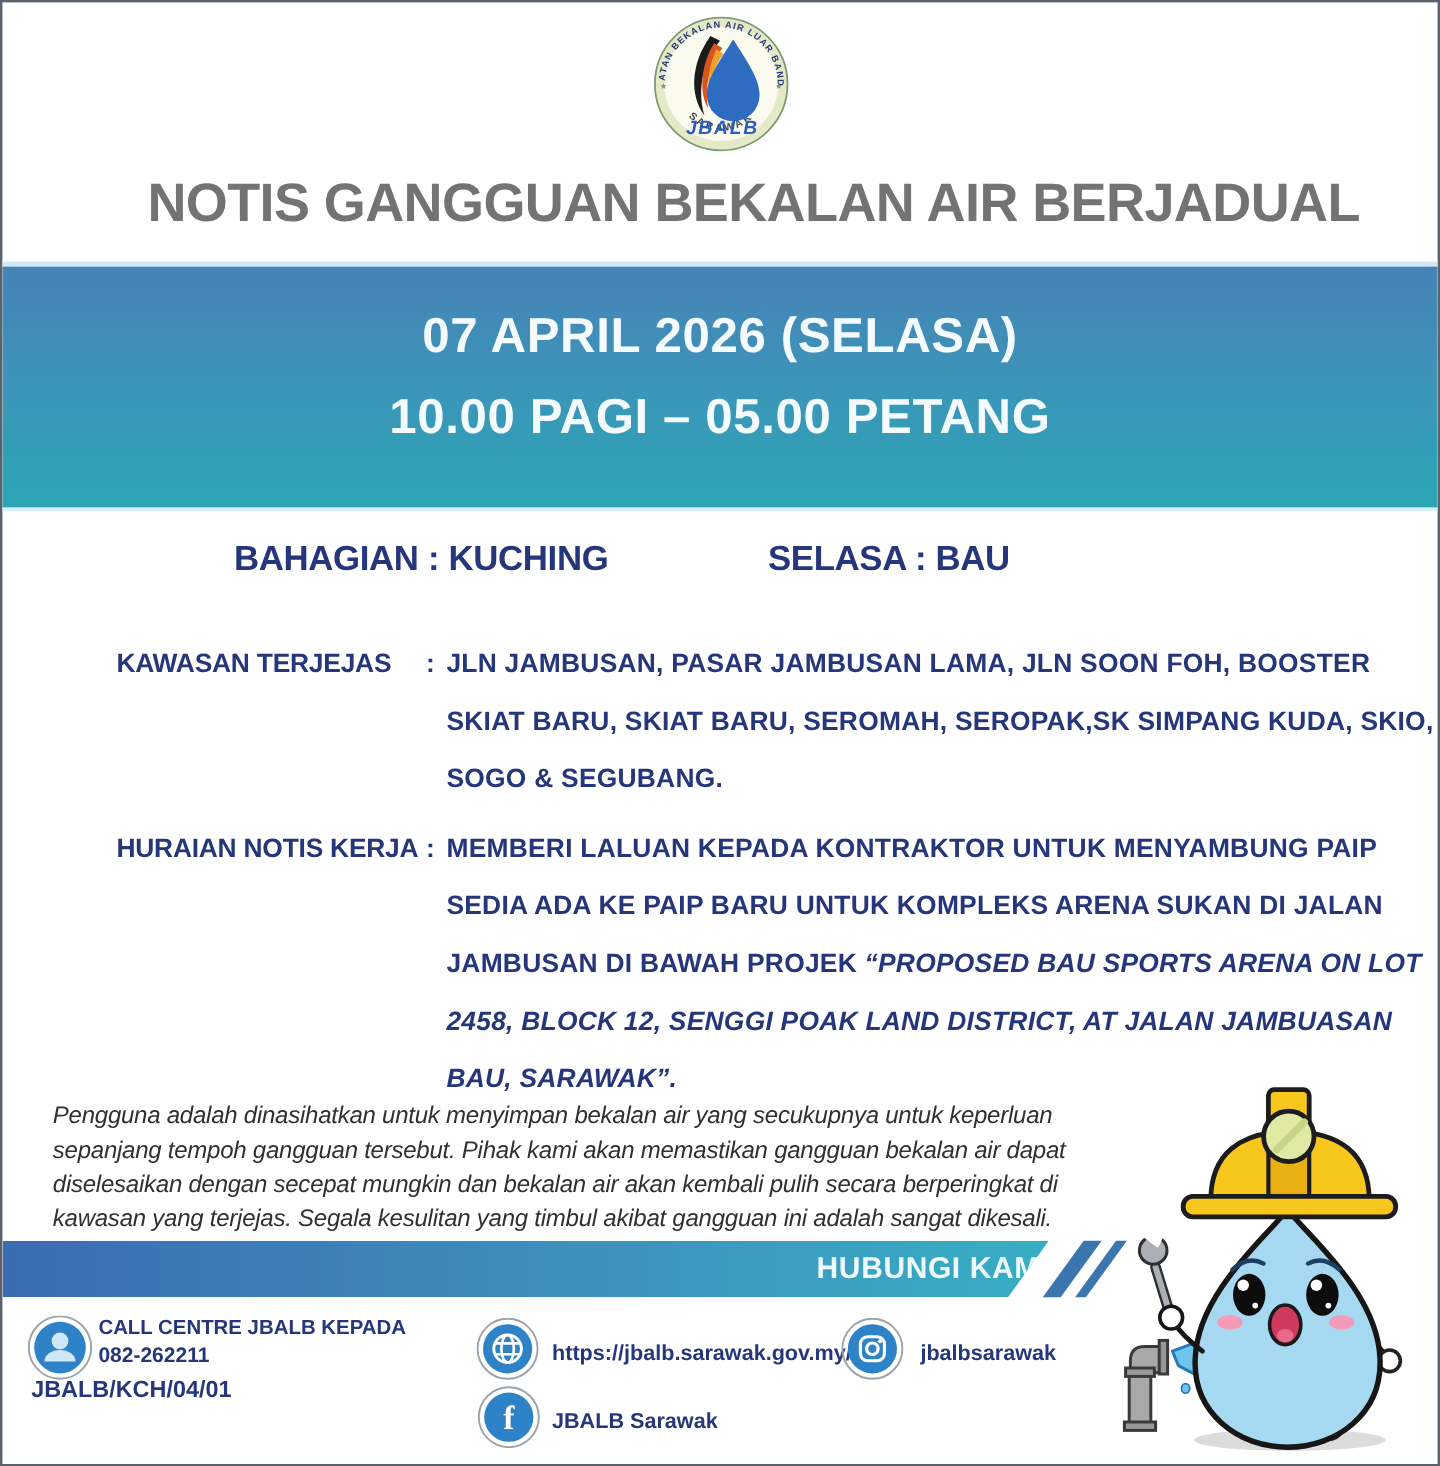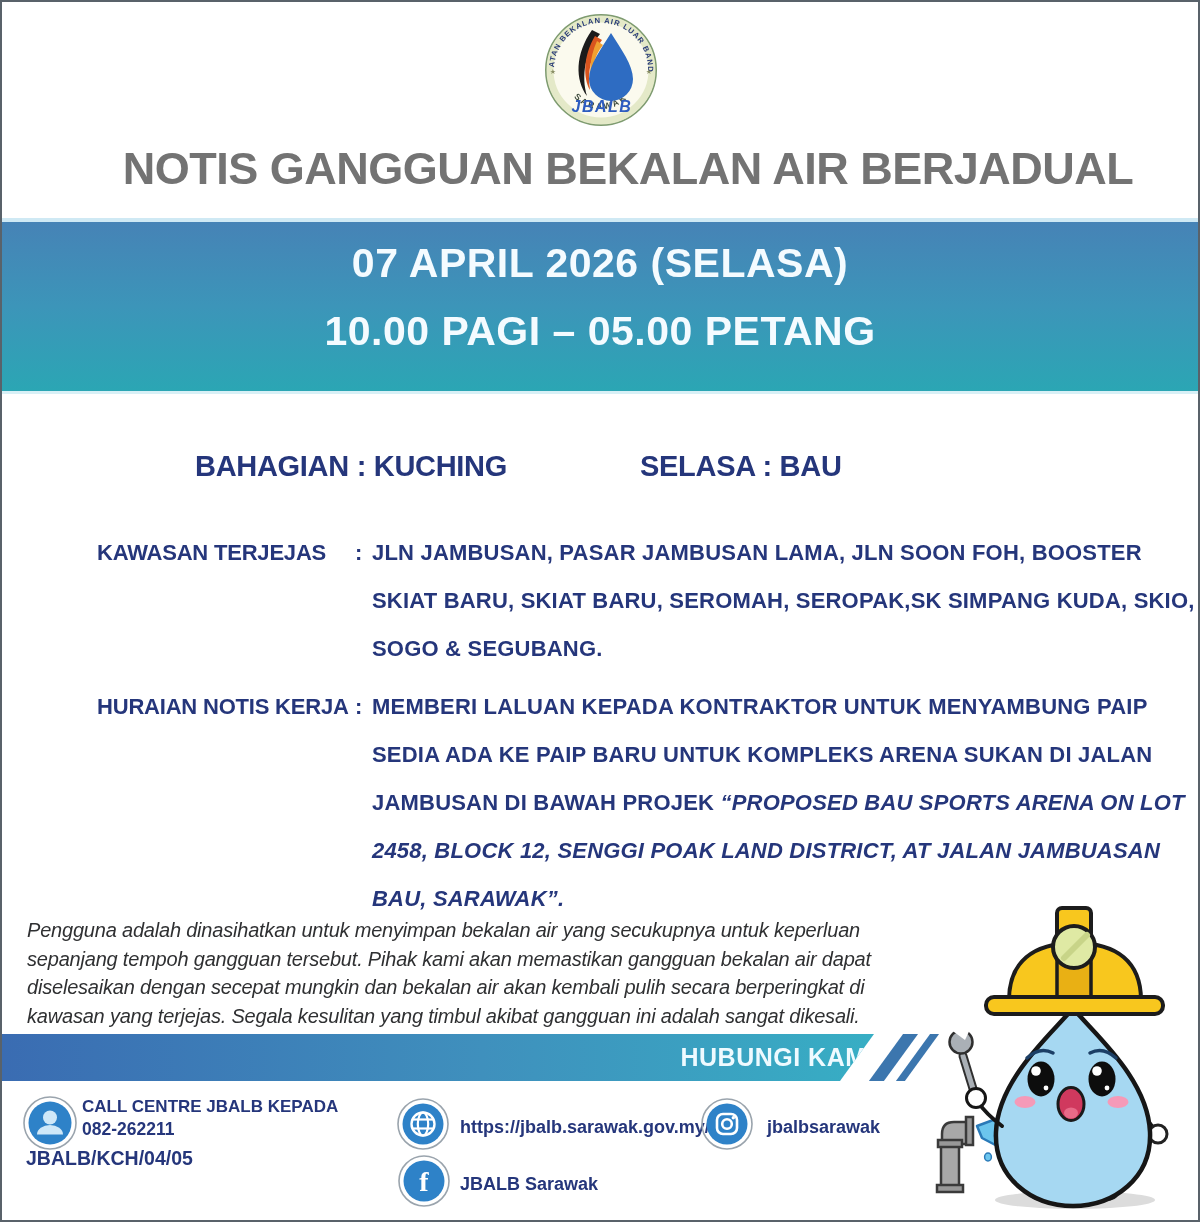--- a/index.html
+++ b/index.html
@@ -6,40 +6,40 @@
   .page{
     position:relative;width:1196px;height:1218px;margin:0 auto;
     background:#ffffff;border:2px solid #59626a;box-sizing:content-box;
     overflow:hidden;font-family:"Liberation Sans",sans-serif;
   }
   .title{
     position:absolute;top:141px;left:0;width:100%;text-align:center;
     font-size:45px;font-weight:bold;color:#737373;letter-spacing:-0.5px;white-space:nowrap;padding-left:28px;
   }
   .banner{
-    position:absolute;top:216px;left:0;width:100%;height:176px;box-sizing:border-box;
+    position:absolute;top:216px;left:0;width:100%;height:208px;box-sizing:border-box;
     background:linear-gradient(180deg,#4683b6 0%,#3c95b9 50%,#2ba6b4 100%);
     border-top:4px solid #cfe9f4;border-bottom:3px solid #d8f0f6;
     display:flex;flex-direction:column;align-items:center;justify-content:center;
     gap:21px;padding-bottom:18px;color:#f4fbff;font-weight:bold;font-size:41px;
   }
   .banner div{white-space:nowrap;letter-spacing:0.5px;}
   .region-row span{position:absolute;top:448px;font-size:29px;font-weight:bold;color:#25367b;white-space:nowrap;letter-spacing:-0.3px;}
   .bahagian{left:193px;}
   .daerah{left:638px;letter-spacing:0;}
   .details{position:absolute;left:75px;top:527px;width:1062px;color:#25367b;font-weight:bold;font-size:22px;margin-left:20px;}
   .detail-row{display:grid;grid-template-columns:258px 1fr;}
   .detail-row.second{margin-top:10px;}
   .detail-label{line-height:48px;white-space:nowrap;letter-spacing:-0.2px;}
   .detail-text{position:relative;padding-left:17px;line-height:48px;letter-spacing:0.2px;}
   .detail-text .sep{position:absolute;left:0;top:0;}
   .detail-line{white-space:nowrap;}
   .quote{font-style:italic;}
   .disclaimer{
-    position:absolute;left:25px;top:914px;width:893px;margin:0;
+    position:absolute;left:42px;top:914px;width:893px;margin:0;
     font-size:20px;font-style:italic;color:#2f3032;line-height:28.5px;letter-spacing:-0.2px;
   }
   .contact-bar{
     position:absolute;left:0;top:1032px;width:872px;height:47px;
     background:linear-gradient(90deg,#3a6cb2 0%,#3f90bd 55%,#37aec4 100%);
     clip-path:polygon(0 0,100% 0,calc(100% - 34px) 100%,0 100%);
     display:flex;align-items:center;justify-content:flex-end;
     color:#eefaff;font-size:25px;font-weight:bold;letter-spacing:0.5px;
   }
   .stripe{position:absolute;top:1032px;height:47px;background:#3c76ae;transform:skewX(-36deg);}
@@ -133,21 +133,21 @@
   <div class="stripe s2"></div>
 
   <svg class="contact-icon ic-person" width="54" height="54" viewBox="0 0 54 54">
     <circle cx="27" cy="27" r="26" fill="none" stroke="#9aa4ad" stroke-width="1.6"></circle>
     <circle cx="27" cy="27" r="21.5" fill="#2e82c8"></circle>
     <circle cx="27" cy="21.5" r="7" fill="#cfe8f8"></circle>
     <path d="M14,38.5 a13,9.5 0 0 1 26,0 z" fill="#cfe8f8"></path>
   </svg>
   <div class="ft call-label">CALL CENTRE JBALB KEPADA</div>
   <div class="ft call-phone">082-262211</div>
-  <div class="ft ref">JBALB/KCH/04/05</div>
+  <div class="ft ref">JBALB/KCH/04/01</div>
 
   <svg class="contact-icon ic-globe" width="52" height="52" viewBox="0 0 52 52">
     <circle cx="26" cy="26" r="25" fill="none" stroke="#9aa4ad" stroke-width="1.6"></circle>
     <circle cx="26" cy="26" r="20.5" fill="#2e82c8"></circle>
     <circle cx="26" cy="26" r="11.5" fill="none" stroke="#ffffff" stroke-width="2.4"></circle>
     <ellipse cx="26" cy="26" rx="5.2" ry="11.5" fill="none" stroke="#ffffff" stroke-width="2.2"></ellipse>
     <line x1="15" y1="21.5" x2="37" y2="21.5" stroke="#ffffff" stroke-width="2.2"></line>
     <line x1="15" y1="30.5" x2="37" y2="30.5" stroke="#ffffff" stroke-width="2.2"></line>
   </svg>
   <div class="ft website">https://jbalb.sarawak.gov.my/</div>

